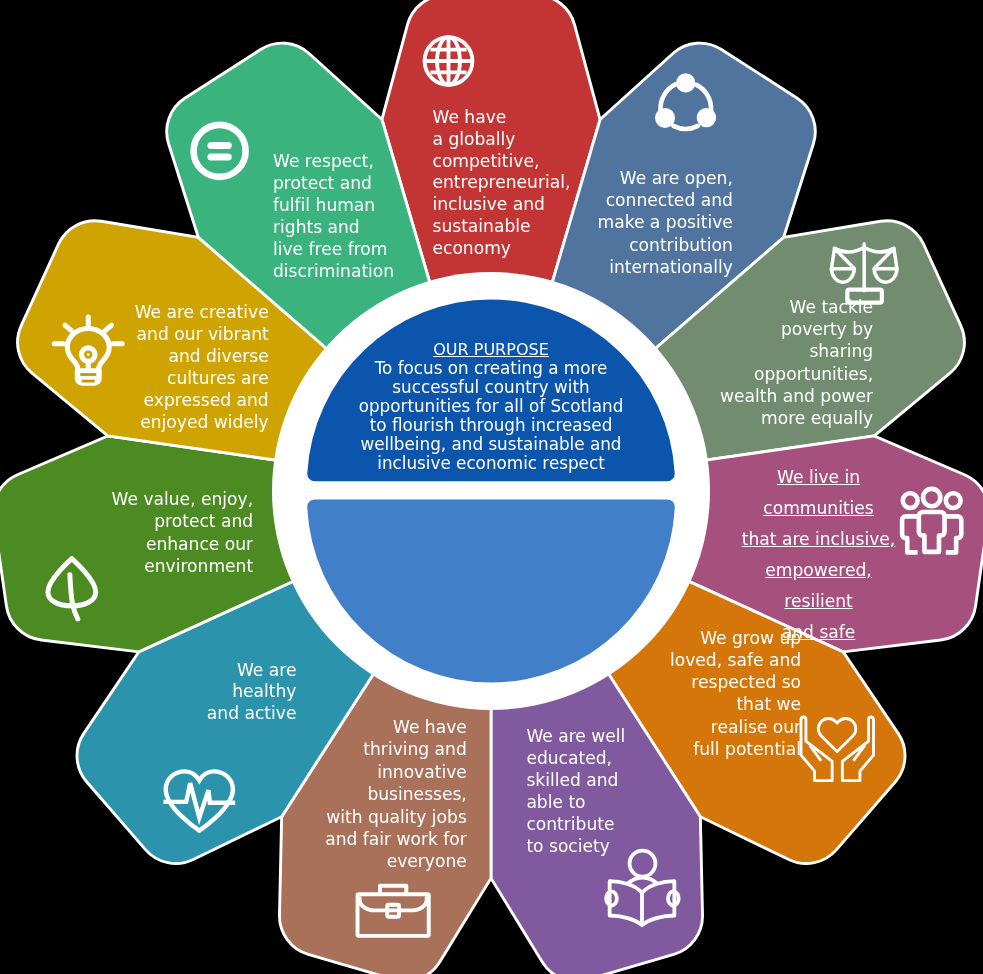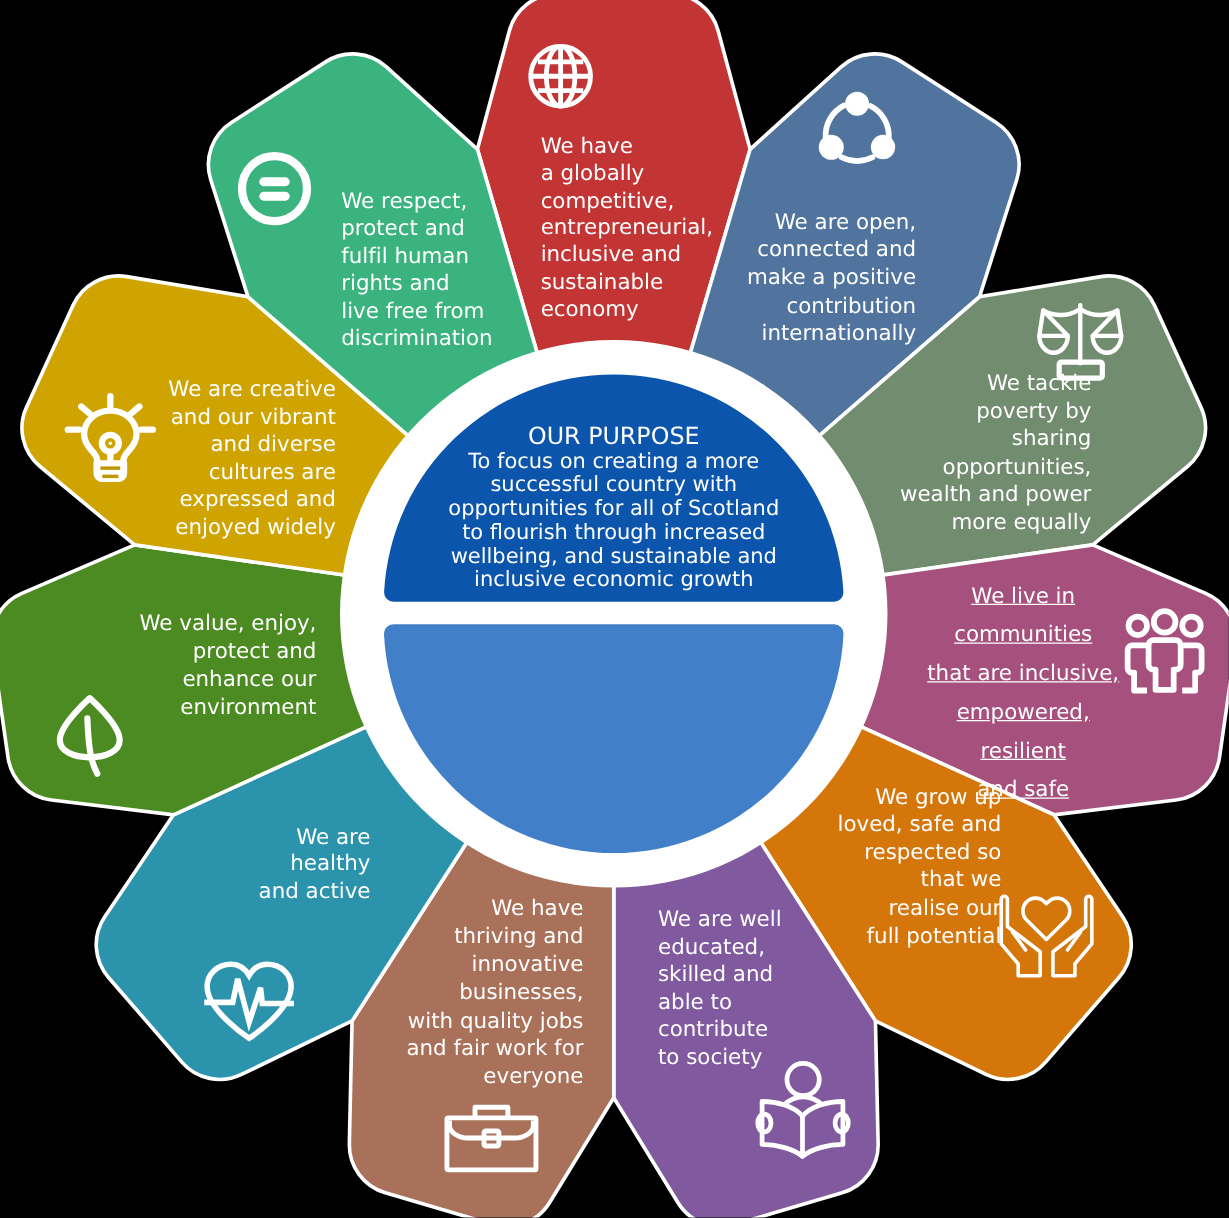--- a/index.html
+++ b/index.html
@@ -23,21 +23,21 @@
     font-variant-ligatures: none;
   }
   .core-wrap { position: absolute; left: 0; top: 0; width: 983px; height: 974px; }
   .core-block {
     position: absolute;
     text-align: center;
     color: #ffffff;
     font-family: "DejaVu Sans", sans-serif;
     white-space: pre;
   }
-  .core-heading { font-size: 19px; line-height: 19.3px; }
+  .core-heading { font-size: 16px; line-height: 19.3px; text-decoration: underline; }
   .core-body { font-size: 16.8px; line-height: 18.85px; }
 </style>
 </head>
 <body>
 
 <div id="stage">
   <svg class="flower" width="983" height="974" viewBox="0 0 983 974">
     <g id="petal-layer">
         <path d="M -44.8 -496 L 44.8 -496 A 40 40 0 0 1 83.5 -466.4 L 109.1 -371.5 L 16.15208613728129 -55 L -16.15208613728129 -55 L -109.1 -371.5 L -83.5 -466.4 A 40 40 0 0 1 -44.8 -496 Z" fill="#c33535" stroke="#ffffff" stroke-width="2.9" stroke-linejoin="miter" transform="translate(491,491) rotate(0)"></path>
         <path d="M -44.8 -496 L 44.8 -496 A 40 40 0 0 1 83.5 -466.4 L 109.1 -371.5 L 16.15208613728129 -55 L -16.15208613728129 -55 L -109.1 -371.5 L -83.5 -466.4 A 40 40 0 0 1 -44.8 -496 Z" fill="#51749f" stroke="#ffffff" stroke-width="2.9" stroke-linejoin="miter" transform="translate(491,491) rotate(32.72727272727273)"></path>
@@ -223,15 +223,15 @@
 rights and
 live free from
 discrimination</div>
     </div>
   <div class="core-wrap" id="core-text-layer">
       <div class="core-block" style="left: 291px; top: 340px; width: 400px;"><div class="core-heading">OUR PURPOSE</div><div class="core-body">To focus on creating a more
 successful country with
 opportunities for all of Scotland
 to flourish through increased
 wellbeing, and sustainable and
-inclusive economic growth</div></div>
+inclusive economic respect</div></div>
     </div>
 </div>
 
 </body></html>

